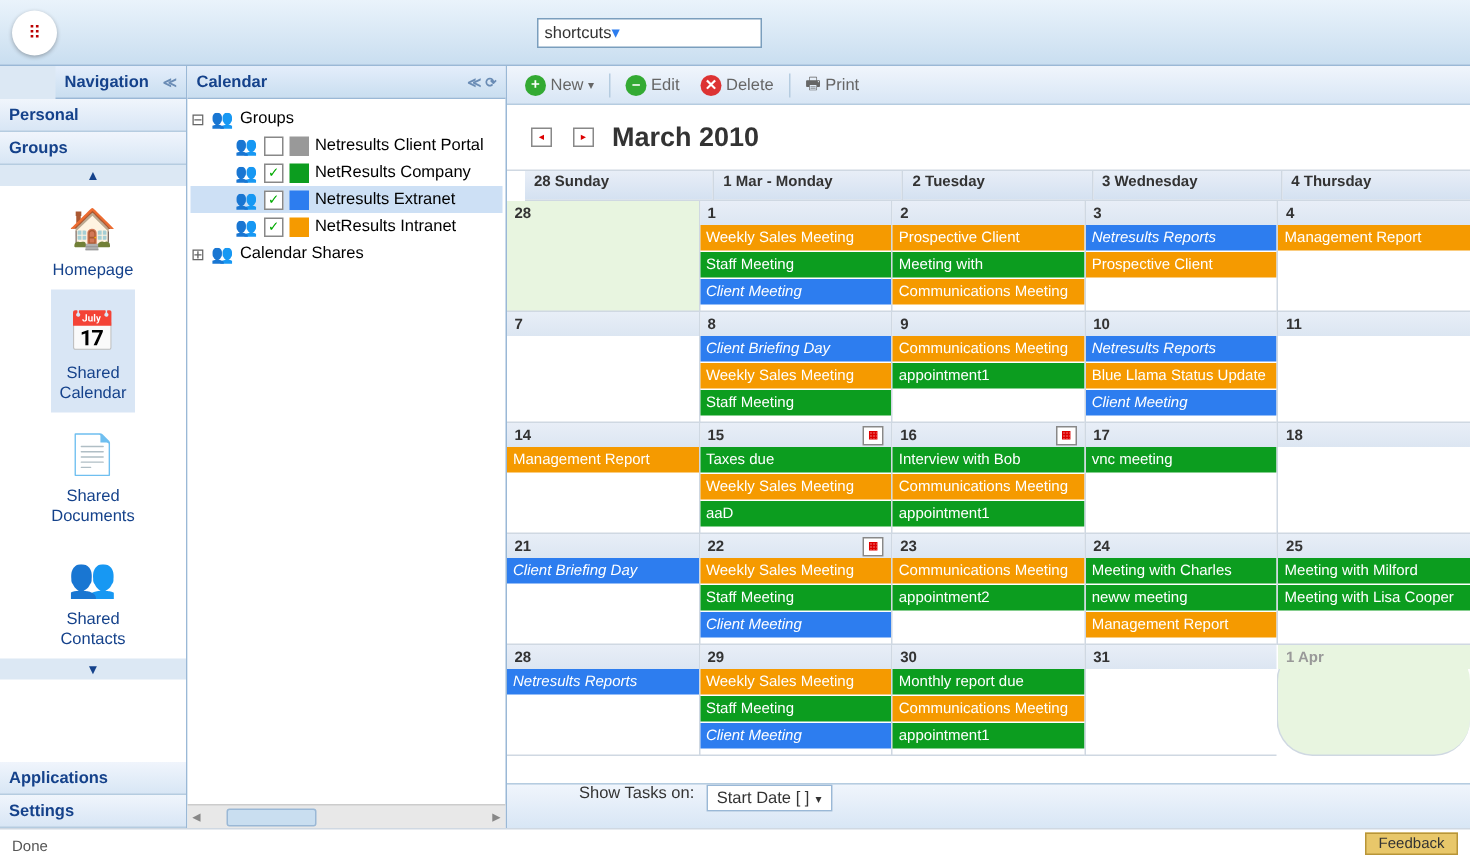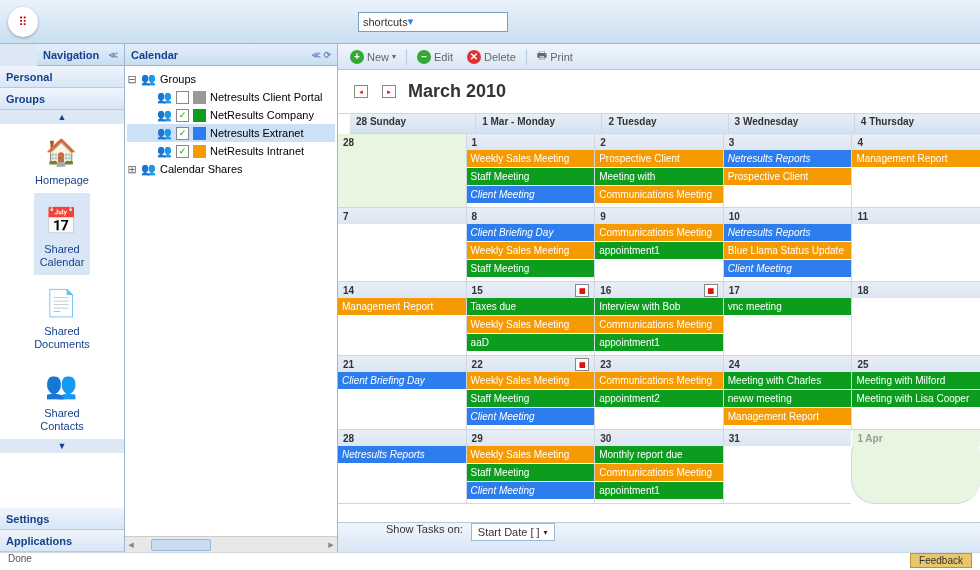--- a/index.html
+++ b/index.html
@@ -41,21 +41,21 @@
 .week { display: flex; }
 .day { flex: 1; border-left: 1px solid #cfd8e2; border-bottom: 1px solid #cfd8e2; min-height: 74px; position: relative; }
 .daynum { height: 16px; background: linear-gradient(#e8eef7,#dce6f2); padding: 1px 5px; color: #333; font-size: 10px; font-weight: bold; display: flex; justify-content: space-between; align-items: center; }
 .evts { display: flex; flex-direction: column; gap: 1px; }
 .evt { height: 17px; line-height: 17px; padding: 0 4px; color: #fff; font-size: 10px; white-space: nowrap; overflow: hidden; text-overflow: ellipsis; cursor: pointer; }
 .c-blue { background: #2d7def; font-style: italic; }
 .c-green { background: #0c9d1f; }
 .c-orange { background: #f59a00; }
 .botbar { height: 30px; background: linear-gradient(#f0f5fc,#d8e6f5); border-top: 1px solid #b5cce0; display: flex; align-items: flex-start; padding: 0 0; gap: 8px; color: #333; }
 .taskbtn { border: 1px solid #9ab8d6; background: #fff; height: 18px; padding: 0 6px; display: flex; align-items: center; gap: 4px; cursor: pointer; }
-.statusbar { height: 18px; background: #fff; display: flex; justify-content: space-between; align-items: flex-start; padding: 0 8px; border-top: 1px solid #cfd8e2; font-size: 10px; color: #555; }
+.statusbar { height: 18px; background: #fff; display: flex; justify-content: space-between; align-items: flex-end; padding: 0 8px; border-top: 1px solid #cfd8e2; font-size: 10px; color: #555; }
 .feedback { background: #e8c76a; border: 1px solid #b89538; padding: 1px 8px; cursor: pointer; color: #333; }
 .calic { width:14px; height:13px; background:#fff; border:1px solid #888; font-size:7px; text-align:center; line-height:11px; color:#d00; }
 .gcell:first-child,.day:first-child{border-left:none}
 .pplicon{font-size:12px}
 .outmonth .daynum { color: #999; }
 .pale { background: #e8f5e0; }
 </style>
 </head>
 <body>
 
@@ -91,22 +91,22 @@
             <div class="gicon">📄</div>
             <div class="glabel">Shared<br>Documents</div>
           </div>
           <div class="gitem">
             <div class="gicon">👥</div>
             <div class="glabel">Shared<br>Contacts</div>
           </div>
         </div>
       <div class="arrowdown">▼</div>
     </div>
+    <div class="navitem">Applications</div>
     <div class="navitem">Settings</div>
-    <div class="navitem">Applications</div>
   </div>
 
   <div class="calcol">
     <div class="calhead">
       <span>Calendar</span>
       <span style="font-size:9px;color:#6a8cb5">≪ ⟳</span>
     </div>
     <div class="tree" id="tree">
         <div class="treerow">
           <span class="toggle">⊟</span>

